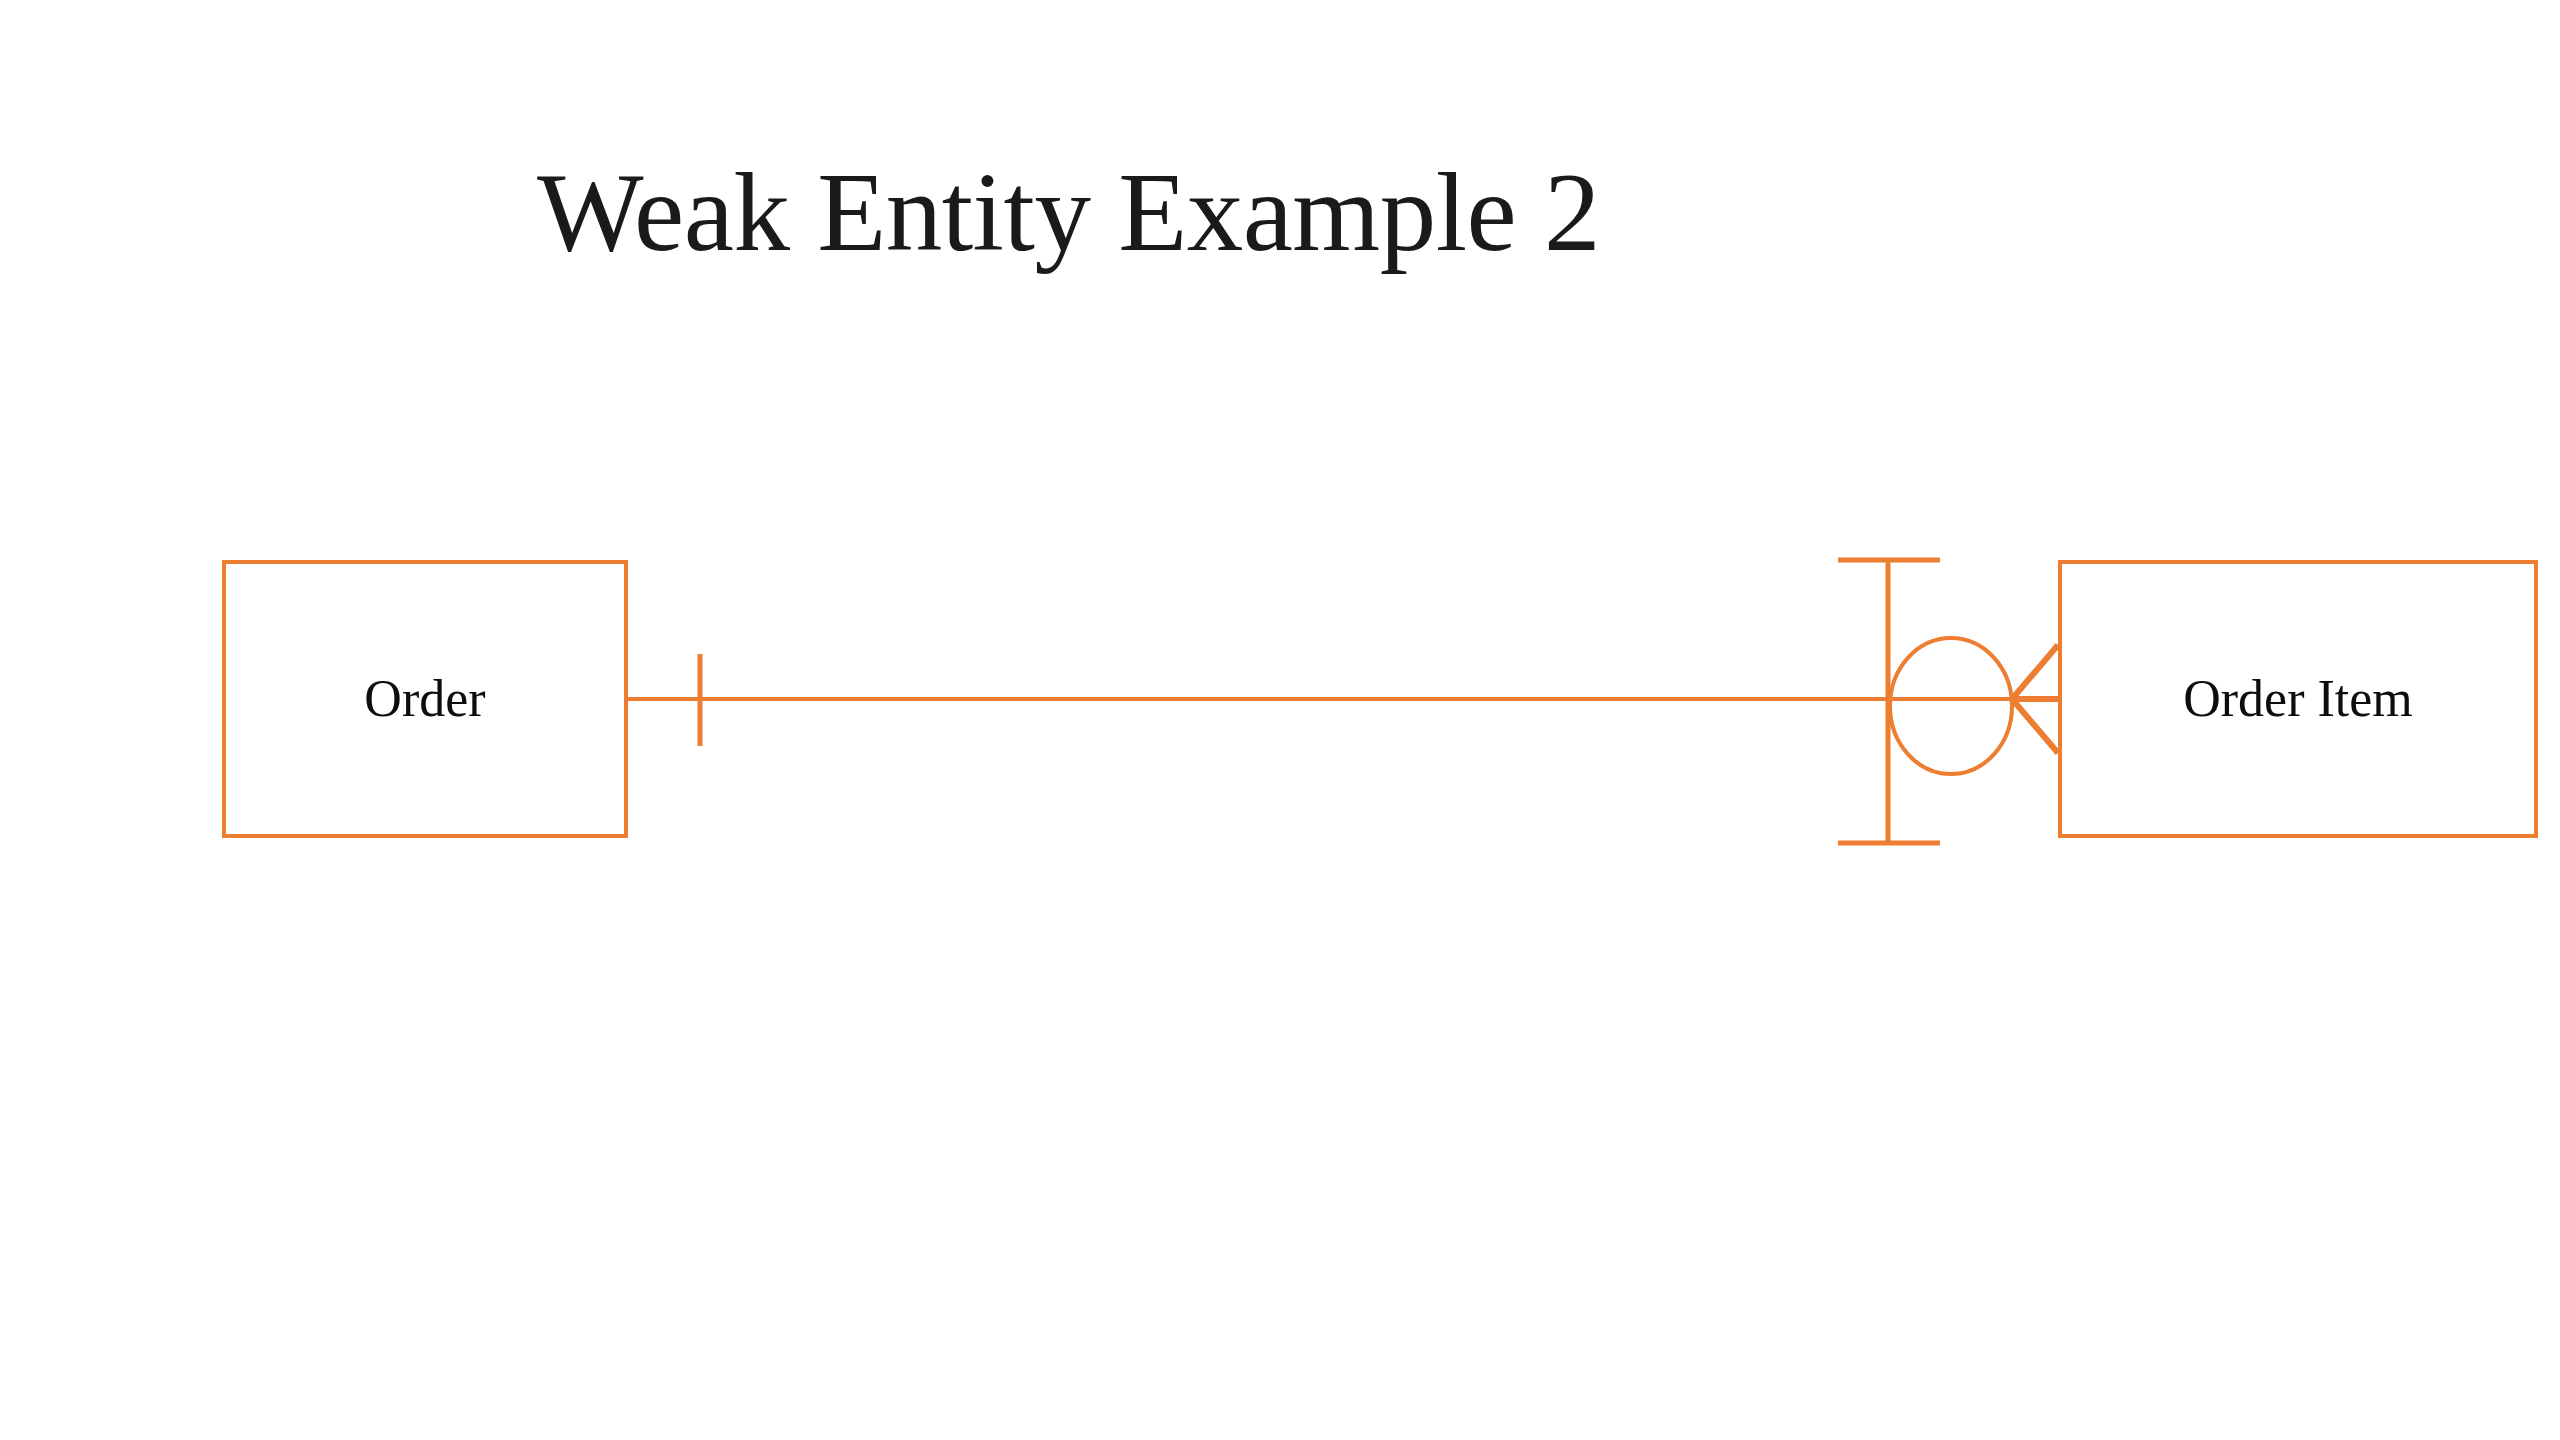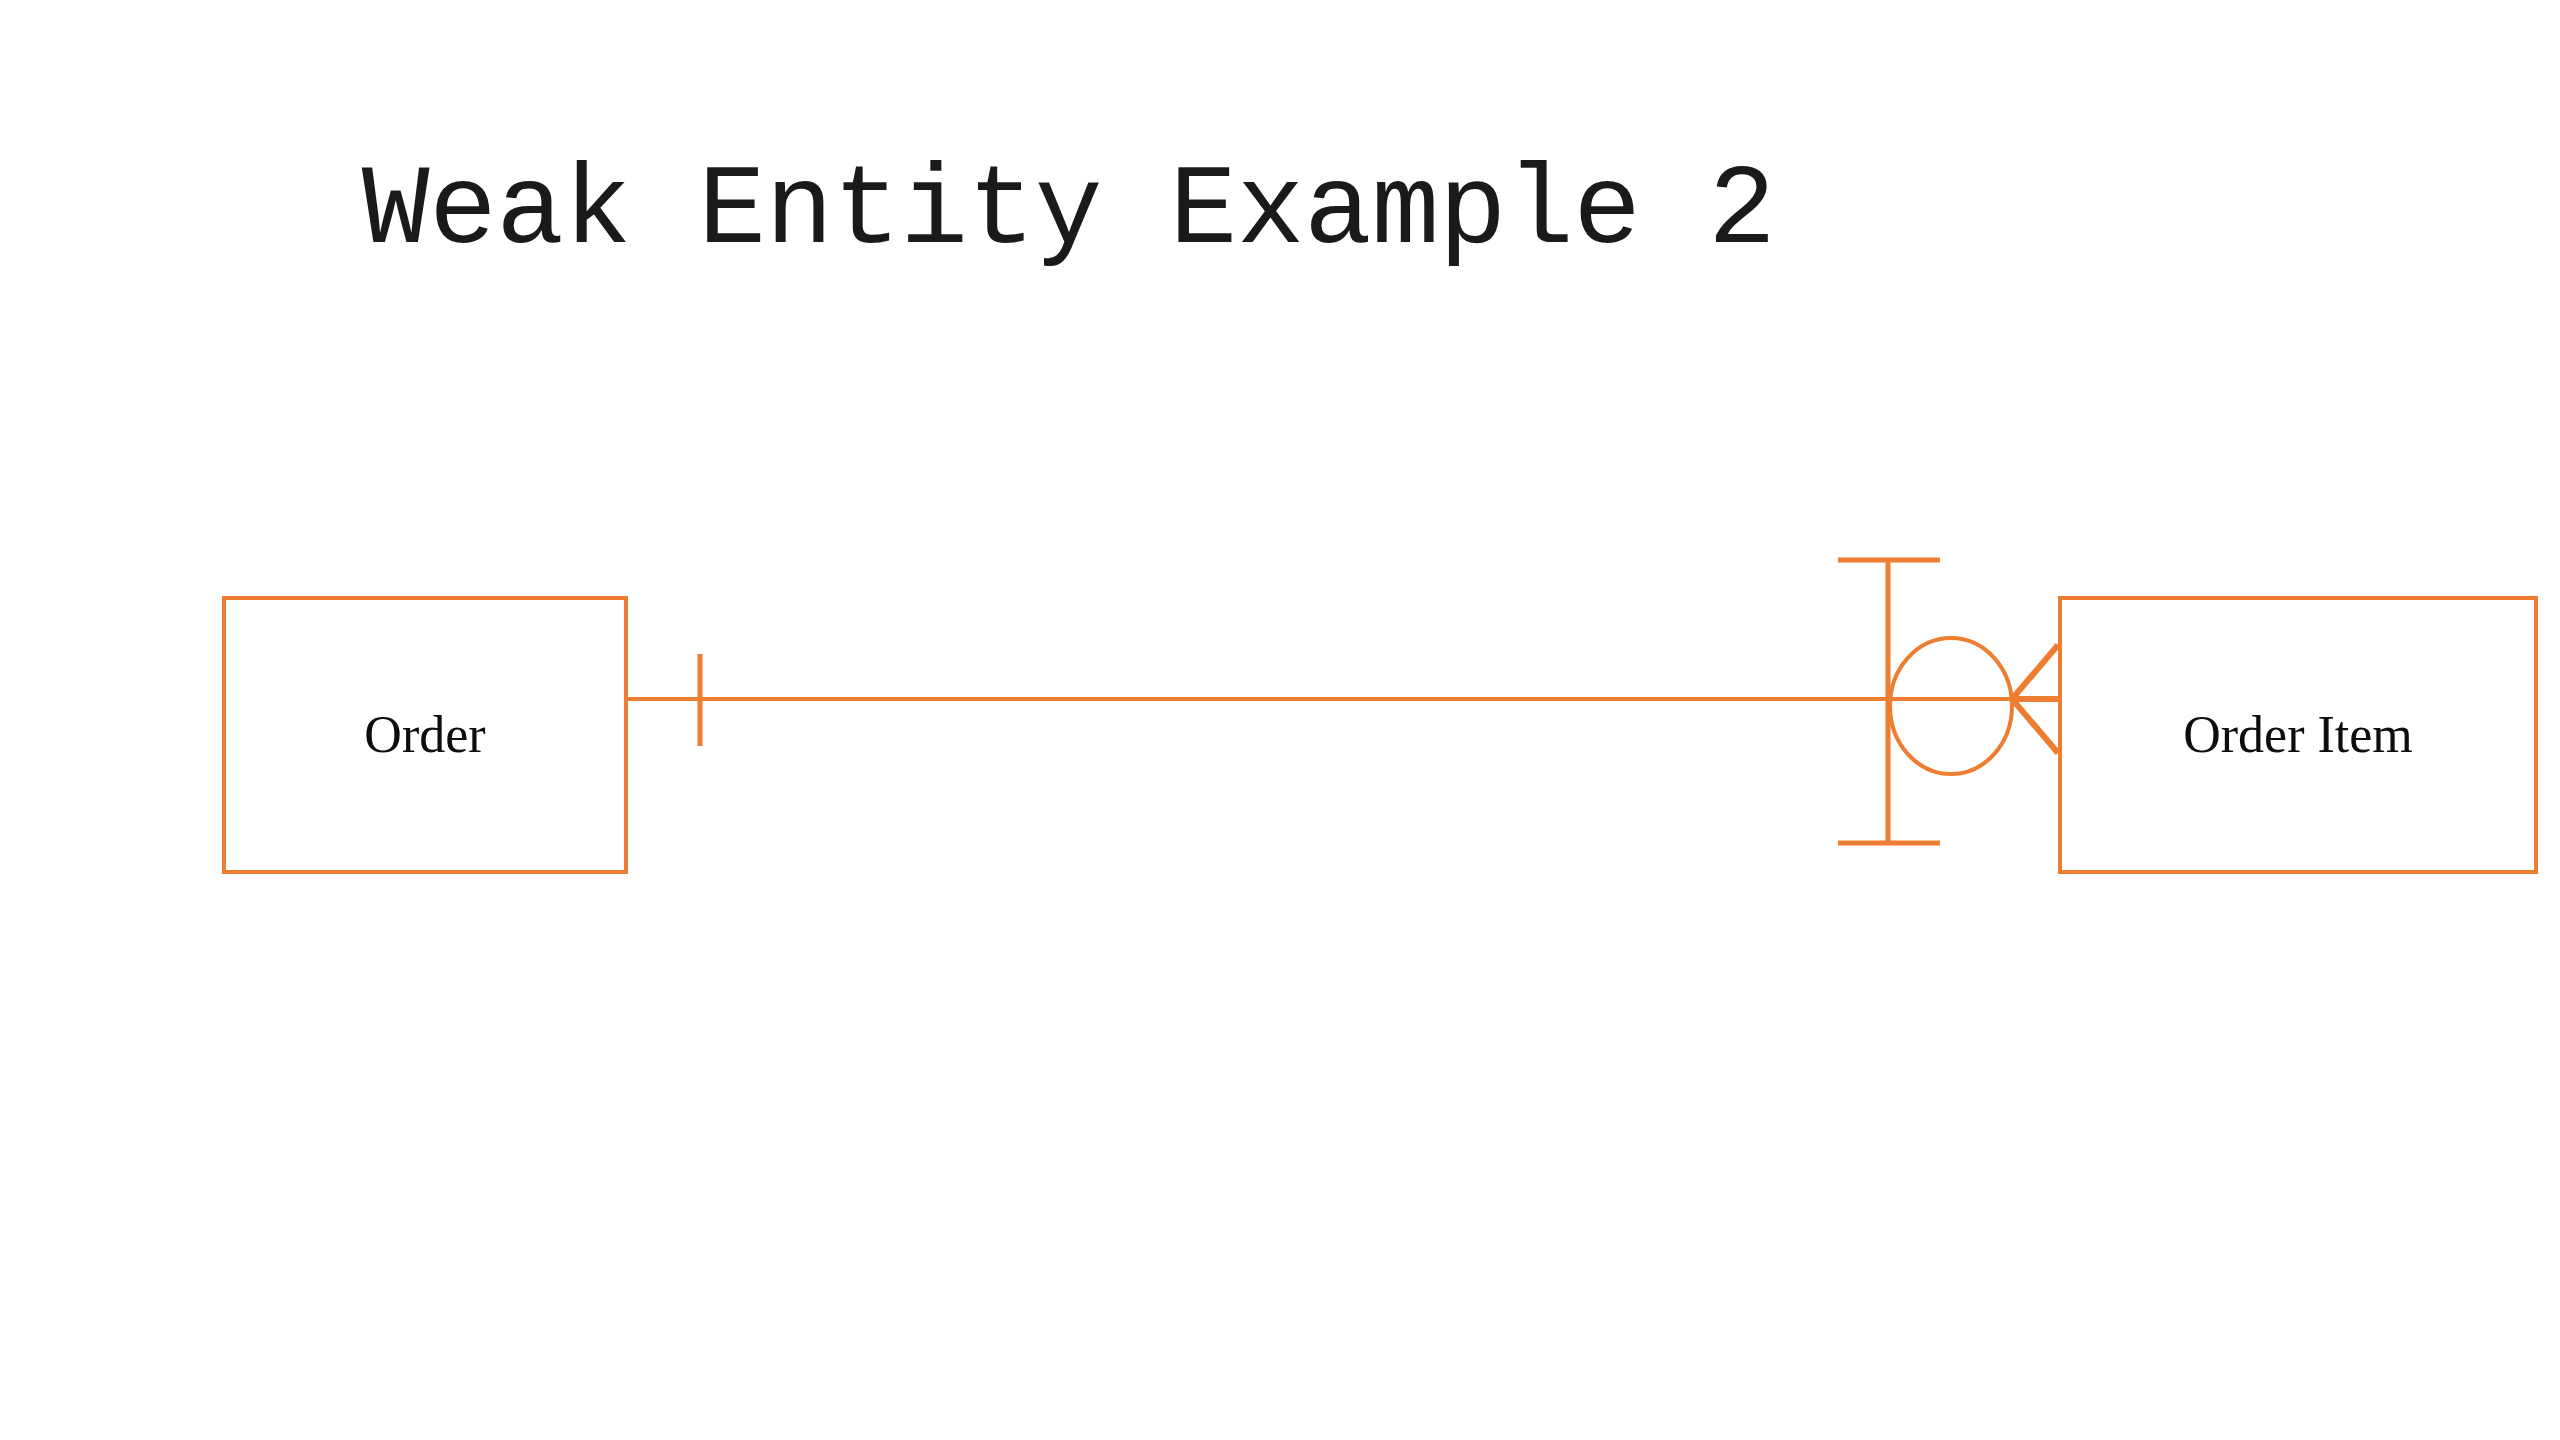--- a/index.html
+++ b/index.html
@@ -22,21 +22,21 @@
     background: #FFFFFF;
   }
 
   
   #slide-title {
     position: absolute;
     left: 0;
     top: 150px;
     width: 2137px;
     text-align: center;
-    font-family: Liberation Mono, monospace;
+    font-family: Liberation Serif, serif;
     font-size: 113px;
     font-weight: 400;
     line-height: 1.1;
     color: #1A1A1A;
     letter-spacing: -0.5px;
     white-space: nowrap;
   }
 
   
   #diagram {
@@ -49,21 +49,20 @@
 
   
   .entity {
     position: absolute;
     box-sizing: border-box;
     background: #FFFFFF;
     border: 4px solid #ED7D31;
     display: flex;
     align-items: center;
     justify-content: center;
-    margin-top: 36px;
   }
   .entity-label {
     font-family: "Liberation Serif", serif;
     font-size: 52px;
     font-weight: 400;
     color: #0D0D0D;
     white-space: nowrap;
     line-height: 1;
   }
 

